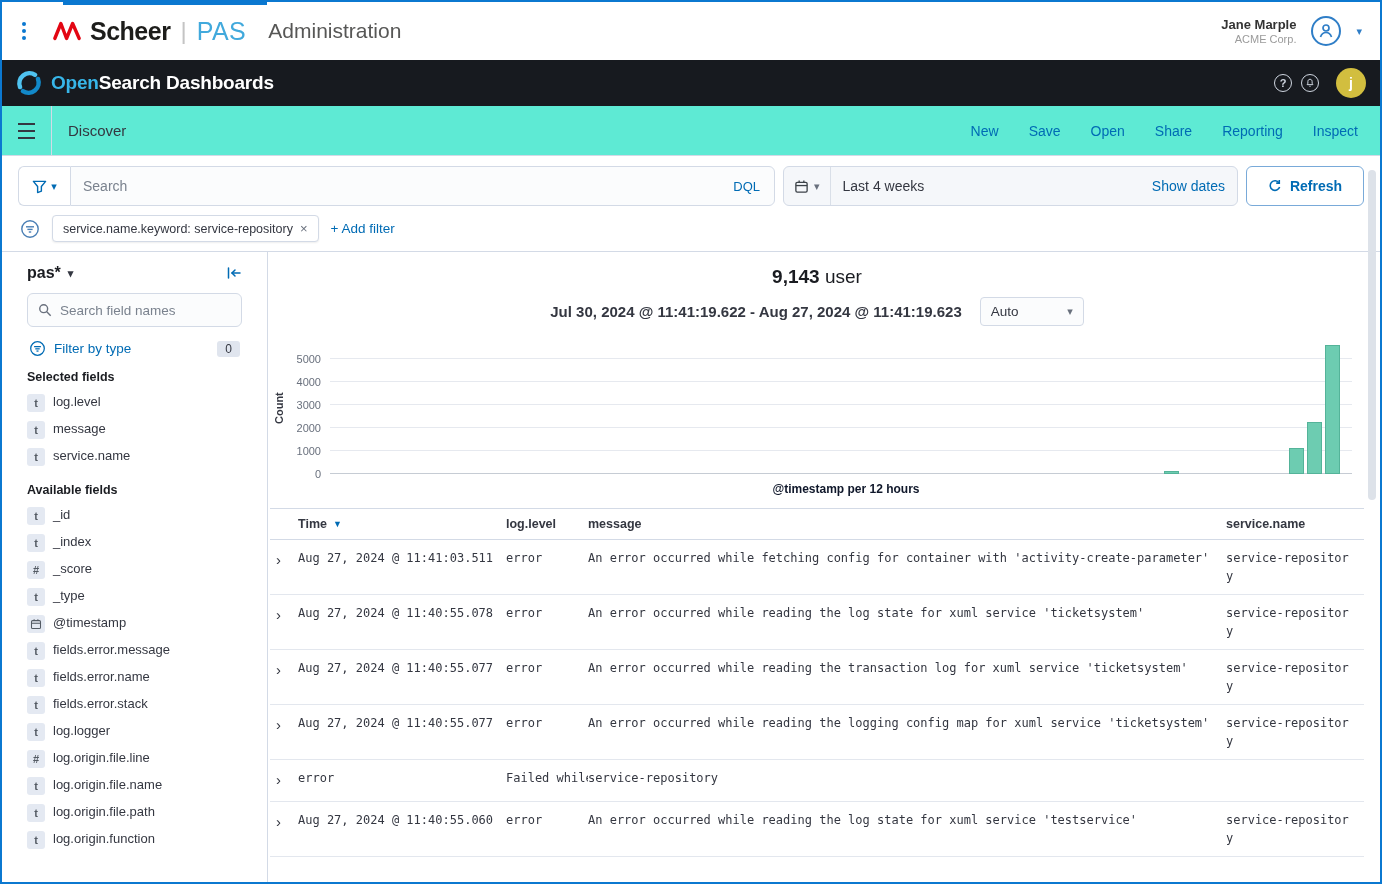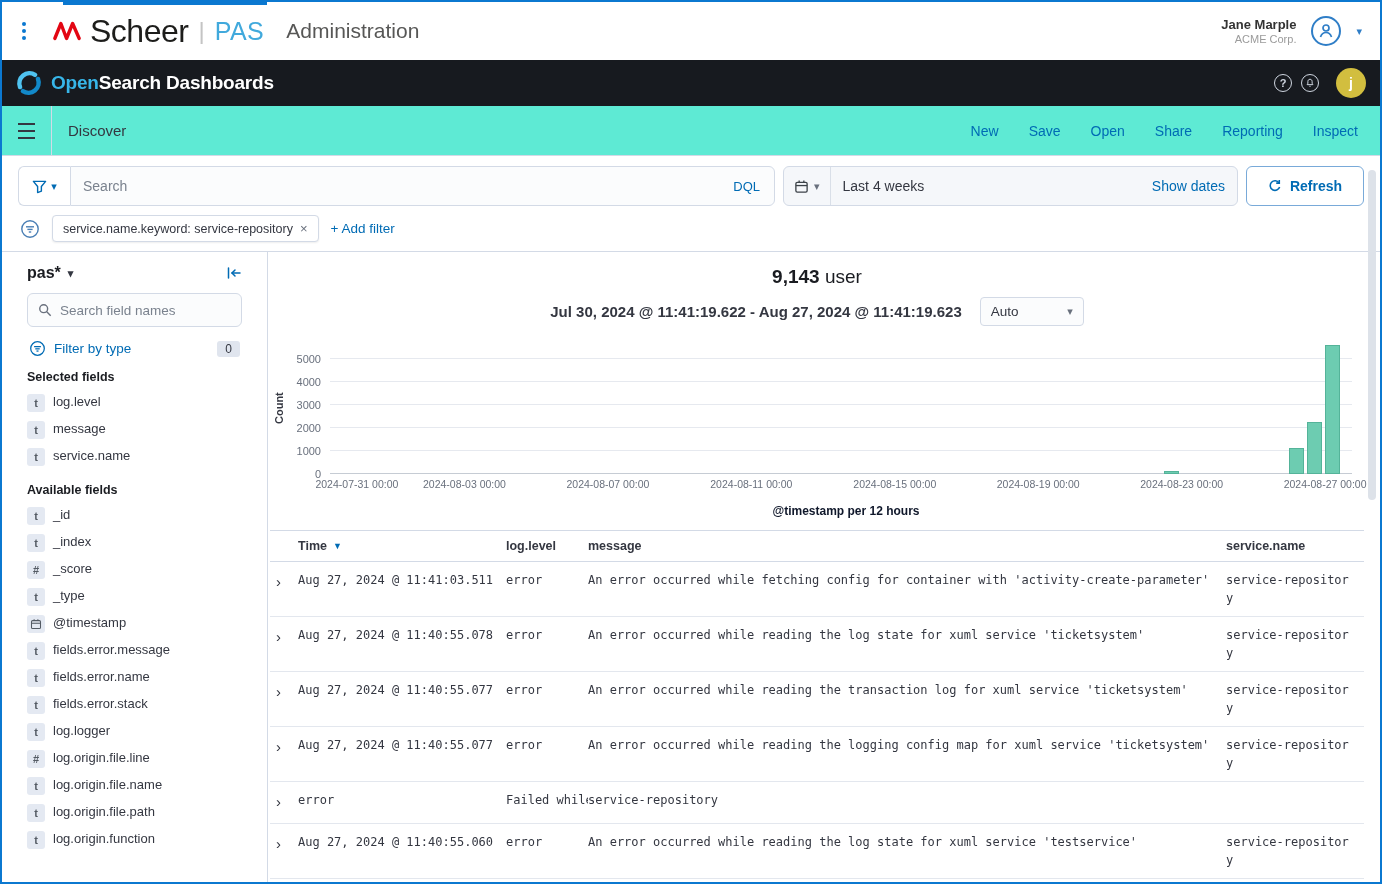--- a/index.html
+++ b/index.html
@@ -8,21 +8,21 @@
   a { text-decoration:none; cursor:pointer; }
   .page { position:relative; width:1382px; height:884px; border:2px solid #0b78d0; background:#fff; display:flex; flex-direction:column; overflow:hidden; }
   .tab-accent { position:absolute; top:0; left:61px; width:204px; height:3px; background:#0b78d0; z-index:6; }
 
   
   .app-header { height:58px; flex:0 0 auto; display:flex; align-items:center; padding:0 18px 0 12px; background:#fff; }
   .kebab { display:flex; flex-direction:column; gap:3px; margin:0 26px 0 8px; cursor:pointer; }
   .kebab i { width:4px; height:4px; border-radius:50%; background:#0b78d0; }
   .brand { display:flex; align-items:center; gap:8px; }
   .scheer-mark { display:flex; align-items:center; }
-  .brand-scheer { font-size:32px; font-weight:normal; color:#1d1d1b; letter-spacing:-0.5px; }
+  .brand-scheer { font-size:25px; font-weight:bold; color:#1d1d1b; letter-spacing:-0.5px; }
   .brand-sep { font-size:24px; font-weight:300; color:#c4c4c4; margin:0 2px; }
   .brand-pas { font-size:25px; color:#41a9dc; letter-spacing:0.5px; }
   .app-title { font-size:21px; color:#575756; margin-left:22px; }
   .app-user { margin-left:auto; display:flex; align-items:center; gap:15px; cursor:pointer; }
   .user-meta { text-align:right; }
   .user-name { font-size:13px; font-weight:bold; color:#333; }
   .user-org { font-size:11px; color:#9b9b9b; margin-top:1px; }
   .user-avatar { width:30px; height:30px; border-radius:50%; border:2px solid #2f7ec7; display:flex; align-items:center; justify-content:center; }
   .caret { font-size:11px; line-height:1; }
   .caret.blue { color:#2f7ec7; }
@@ -384,30 +384,20 @@
               <div class="gridline" style="bottom: 17.3913%;"></div>
               <div class="gridline" style="bottom: 34.7826%;"></div>
               <div class="gridline" style="bottom: 52.1739%;"></div>
               <div class="gridline" style="bottom: 69.5652%;"></div>
               <div class="gridline" style="bottom: 86.9565%;"></div>
               <div class="bar" style="left: 81.5789%; width: 1.49123%; height: 2.6087%; background: rgb(109, 204, 177); border-color: rgb(84, 179, 153);"></div>
               <div class="bar" style="left: 93.8596%; width: 1.49123%; height: 20%; background: rgb(109, 204, 177); border-color: rgb(84, 179, 153);"></div>
               <div class="bar" style="left: 95.614%; width: 1.49123%; height: 39.1304%; background: rgb(109, 204, 177); border-color: rgb(84, 179, 153);"></div>
               <div class="bar" style="left: 97.3684%; width: 1.49123%; height: 97.3913%; background: rgb(109, 204, 177); border-color: rgb(84, 179, 153);"></div>
             </div>
-          <div class="xticks" id="xticks">
-              <div class="xtick" style="left: 2.63158%;">2024-07-31 00:00</div>
-              <div class="xtick" style="left: 13.1579%;">2024-08-03 00:00</div>
-              <div class="xtick" style="left: 27.193%;">2024-08-07 00:00</div>
-              <div class="xtick" style="left: 41.2281%;">2024-08-11 00:00</div>
-              <div class="xtick" style="left: 55.2632%;">2024-08-15 00:00</div>
-              <div class="xtick" style="left: 69.2982%;">2024-08-19 00:00</div>
-              <div class="xtick" style="left: 83.3333%;">2024-08-23 00:00</div>
-              <div class="xtick" style="left: 97.3684%;">2024-08-27 00:00</div>
-            </div>
         </div>
       </div>
       <div class="xlabel">@timestamp per 12 hours</div>
 
       <div class="table">
         <div class="thead">
           <div class="tcell expand"></div>
           <div class="th">
             <span>Time</span><span class="sort-arrow">▼</span>
           </div>

